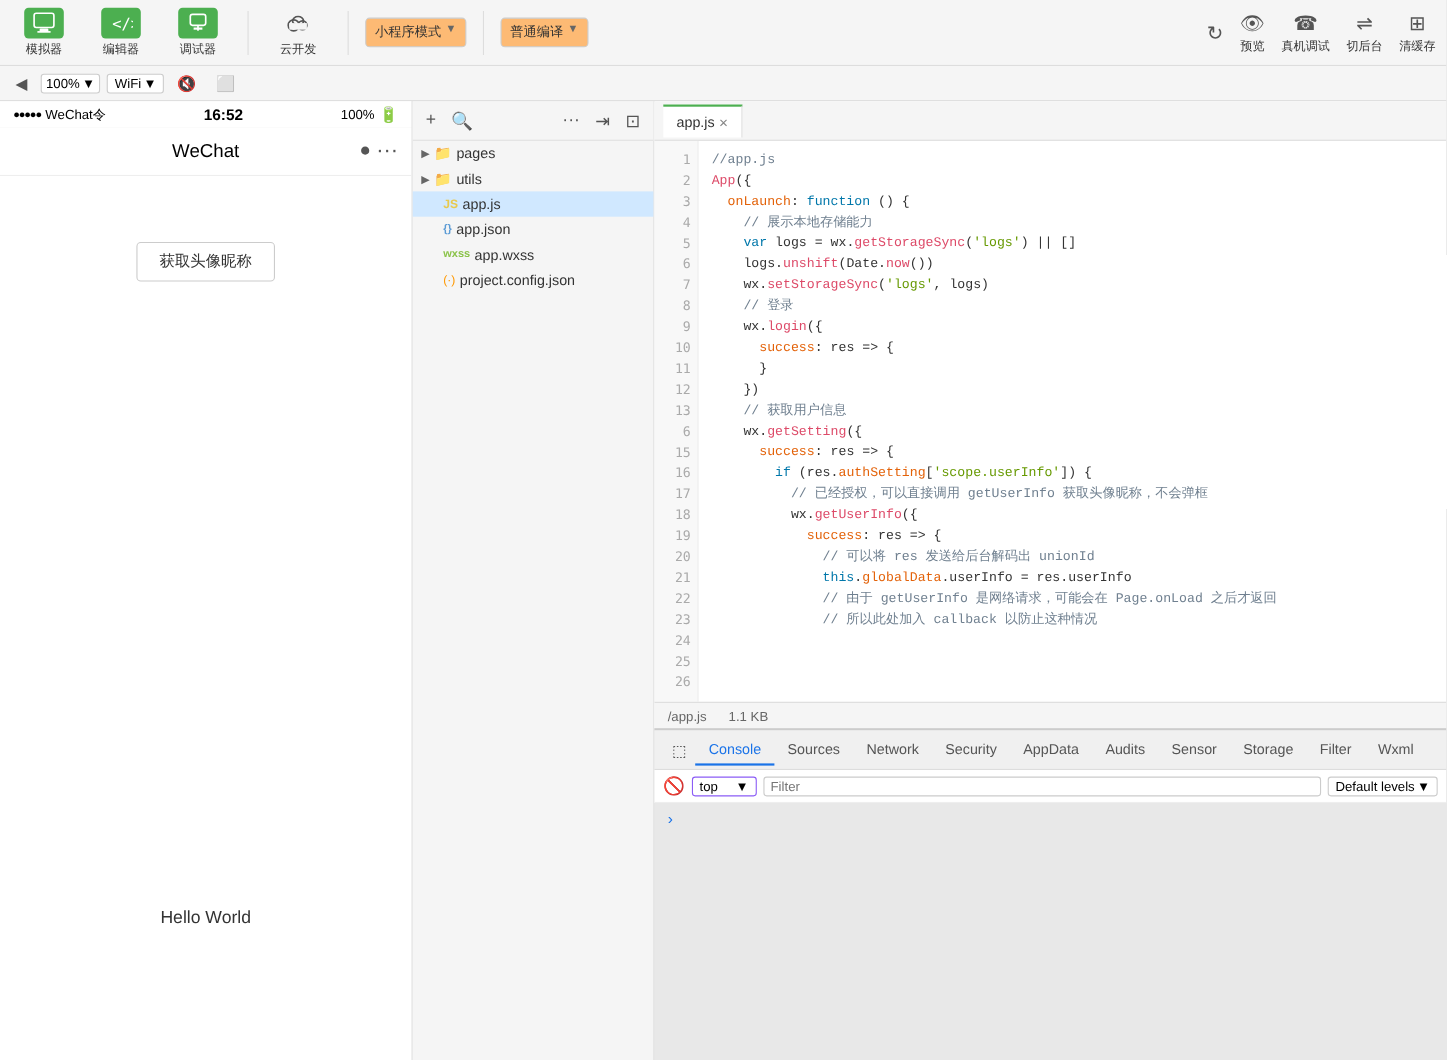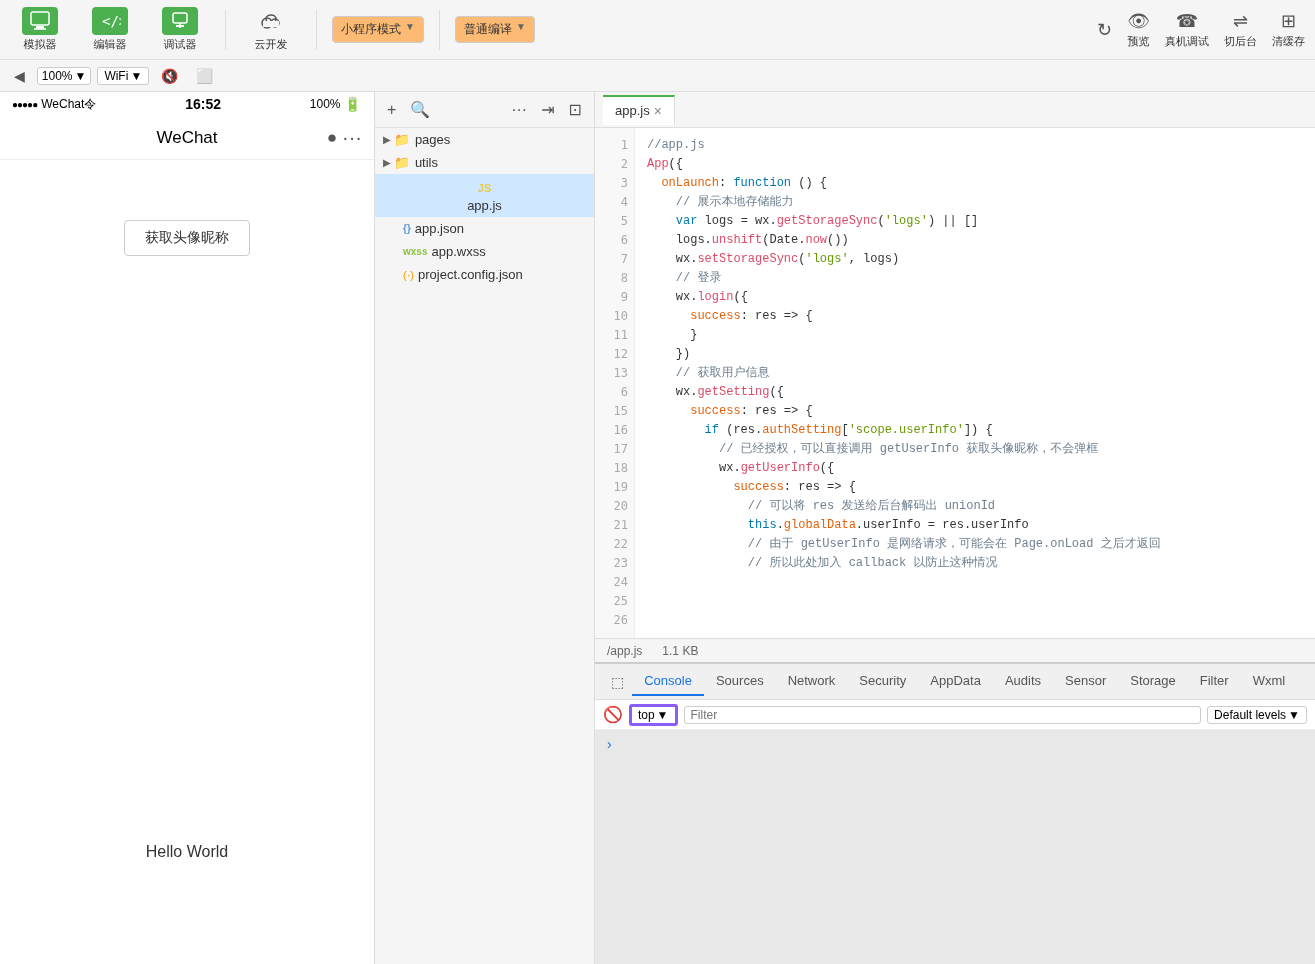--- a/index.html
+++ b/index.html
@@ -62,21 +62,21 @@
     }
     .sim-status-left { display: flex; align-items: center; gap: 4px; }
     .sim-status-right { display: flex; align-items: center; gap: 4px; }
     .sim-nav-bar {
       display: flex; align-items: center; justify-content: center;
       background: white; height: 44px; border-bottom: 1px solid #eee;
       font-size: 17px; font-weight: 500; position: relative;
     }
     .sim-nav-bar .nav-more { position: absolute; right: 12px; font-size: 20px; color: #555; }
     .sim-nav-bar .nav-record { position: absolute; right: 38px; font-size: 16px; color: #555; }
-    .sim-content { flex: 1; background: white; display: flex; flex-direction: column; align-items: center; padding: 60px 20px 3px; }
+    .sim-content { flex: 1; background: white; display: flex; flex-direction: column; align-items: center; padding: 60px 20px 20px; }
     .sim-btn {
       border: 1px solid #ccc; border-radius: 4px; padding: 8px 20px; font-size: 14px; color: #333;
       background: white; cursor: pointer;
     }
     .sim-hello { margin-top: auto; font-size: 16px; color: #333; padding-bottom: 100px; }
 
     
     .file-tree {
       width: 220px; background: #f5f5f5; border-right: 1px solid #ddd;
       display: flex; flex-direction: column;
@@ -84,21 +84,21 @@
     .file-tree-toolbar {
       display: flex; align-items: center; height: 36px; padding: 0 8px; gap: 6px;
       border-bottom: 1px solid #e0e0e0; background: #f5f5f5;
     }
     .ft-btn { cursor: pointer; font-size: 16px; color: #555; padding: 2px 4px; border-radius: 3px; }
     .ft-sep { flex: 1; }
     .file-item {
       display: flex; align-items: center; padding: 4px 8px; cursor: pointer; font-size: 13px;
       gap: 4px; color: #333;
     }
-    .file-item.active { background: #d0e8ff; flex-direction: column; }
+    .file-item.active { background: #d0e8ff; }
     .file-item .fi-indent { width: 16px; }
     .file-item .fi-arrow { font-size: 10px; color: #666; }
     .file-item .fi-icon { font-size: 13px; }
     .fi-js { color: #e8c94e; }
     .fi-json { color: #5b9bd5; }
     .fi-wxss { color: #8bc34a; }
     .fi-config { color: #ff9800; }
     .fi-folder { color: #f0c040; }
 
     
@@ -142,22 +142,22 @@
       padding: 6px 12px; font-size: 13px; cursor: pointer; color: #555;
       border-bottom: 2px solid transparent;
     }
     .dt-tab.active { color: #1a73e8; border-bottom: 2px solid #1a73e8; }
     .devtools-toolbar {
       display: flex; align-items: center; height: 30px; padding: 0 8px; gap: 6px;
       border-bottom: 1px solid #eee; background: white;
     }
     .no-entry { font-size: 16px; color: #888; }
     .context-select {
-      display: flex; border: 3px solid #8b5cf6; border-radius: 3px;
-      padding: 1px 6px; font-size: 12px; cursor: pointer; gap: 2px; background: white;
+      display: flex; border: 1px solid #8b5cf6; border-radius: 3px;
+      padding: 1px 6px; font-size: 12px; cursor: pointer; gap: 16px; background: white;
     }
     .filter-input {
       flex: 1; border: 1px solid #ccc; border-radius: 3px; padding: 1px 6px;
       font-size: 12px; outline: none;
     }
     .levels-select {
       display: flex; align-items: center; border: 1px solid #ccc; border-radius: 3px;
       padding: 1px 6px; font-size: 12px; cursor: pointer; gap: 2px; background: white;
     }
     .devtools-body { flex: 1; padding: 6px 12px; }

